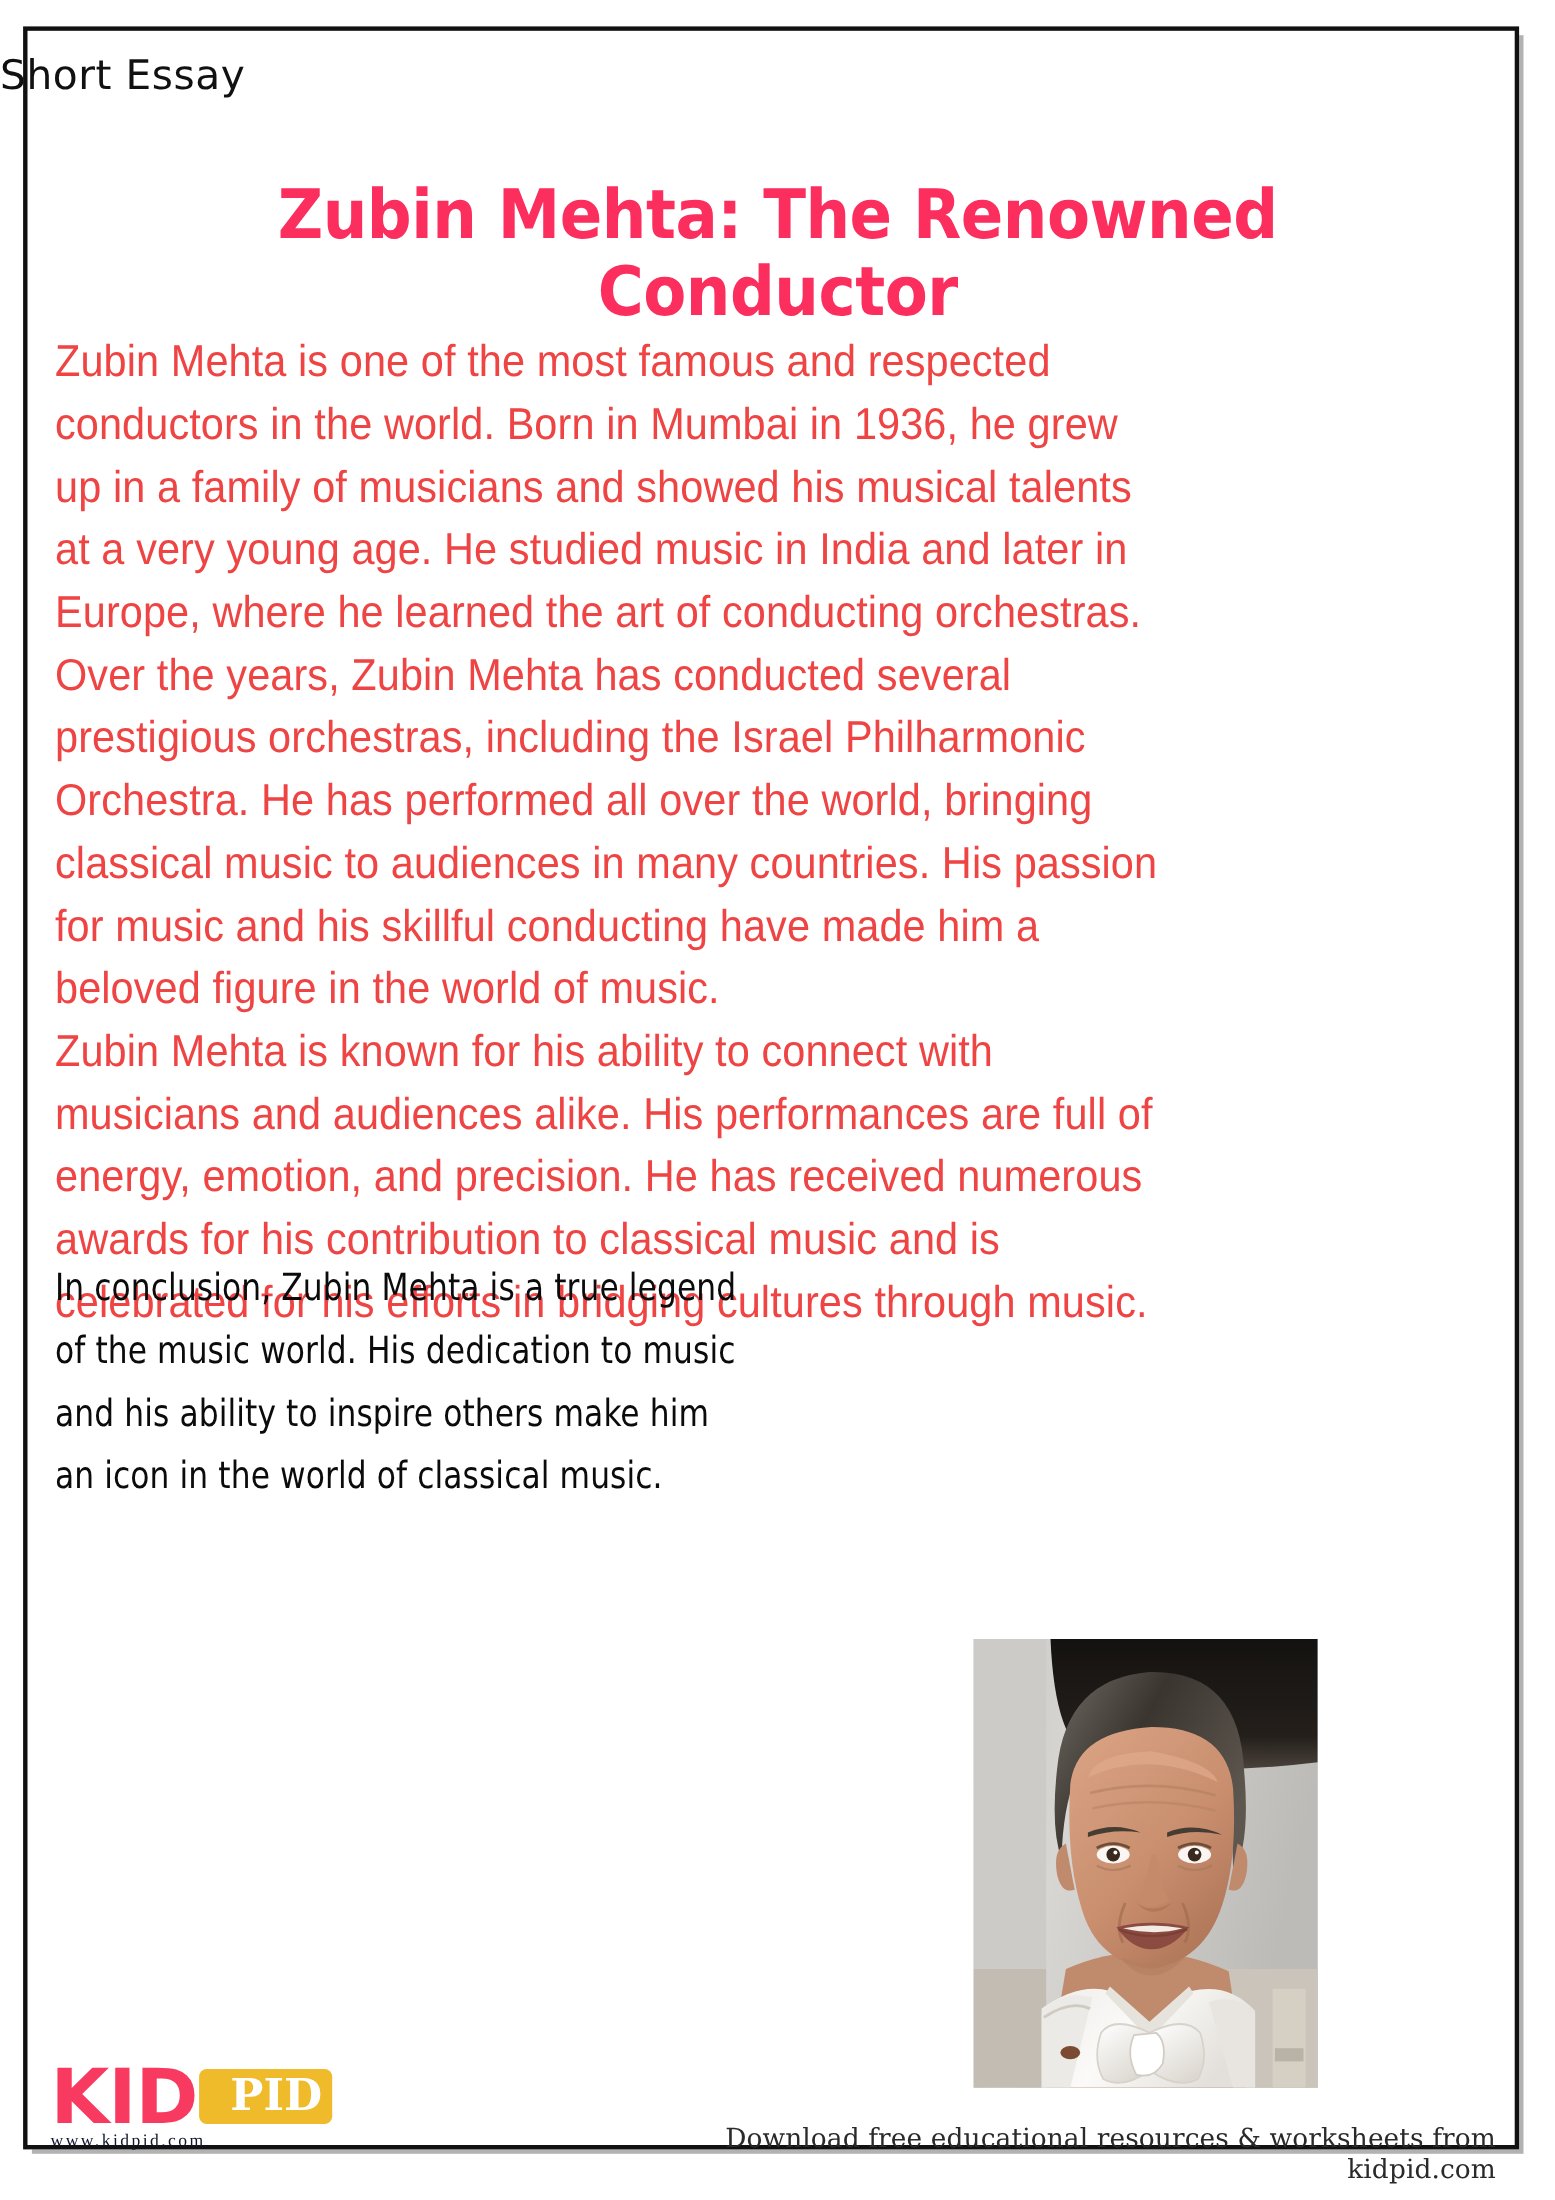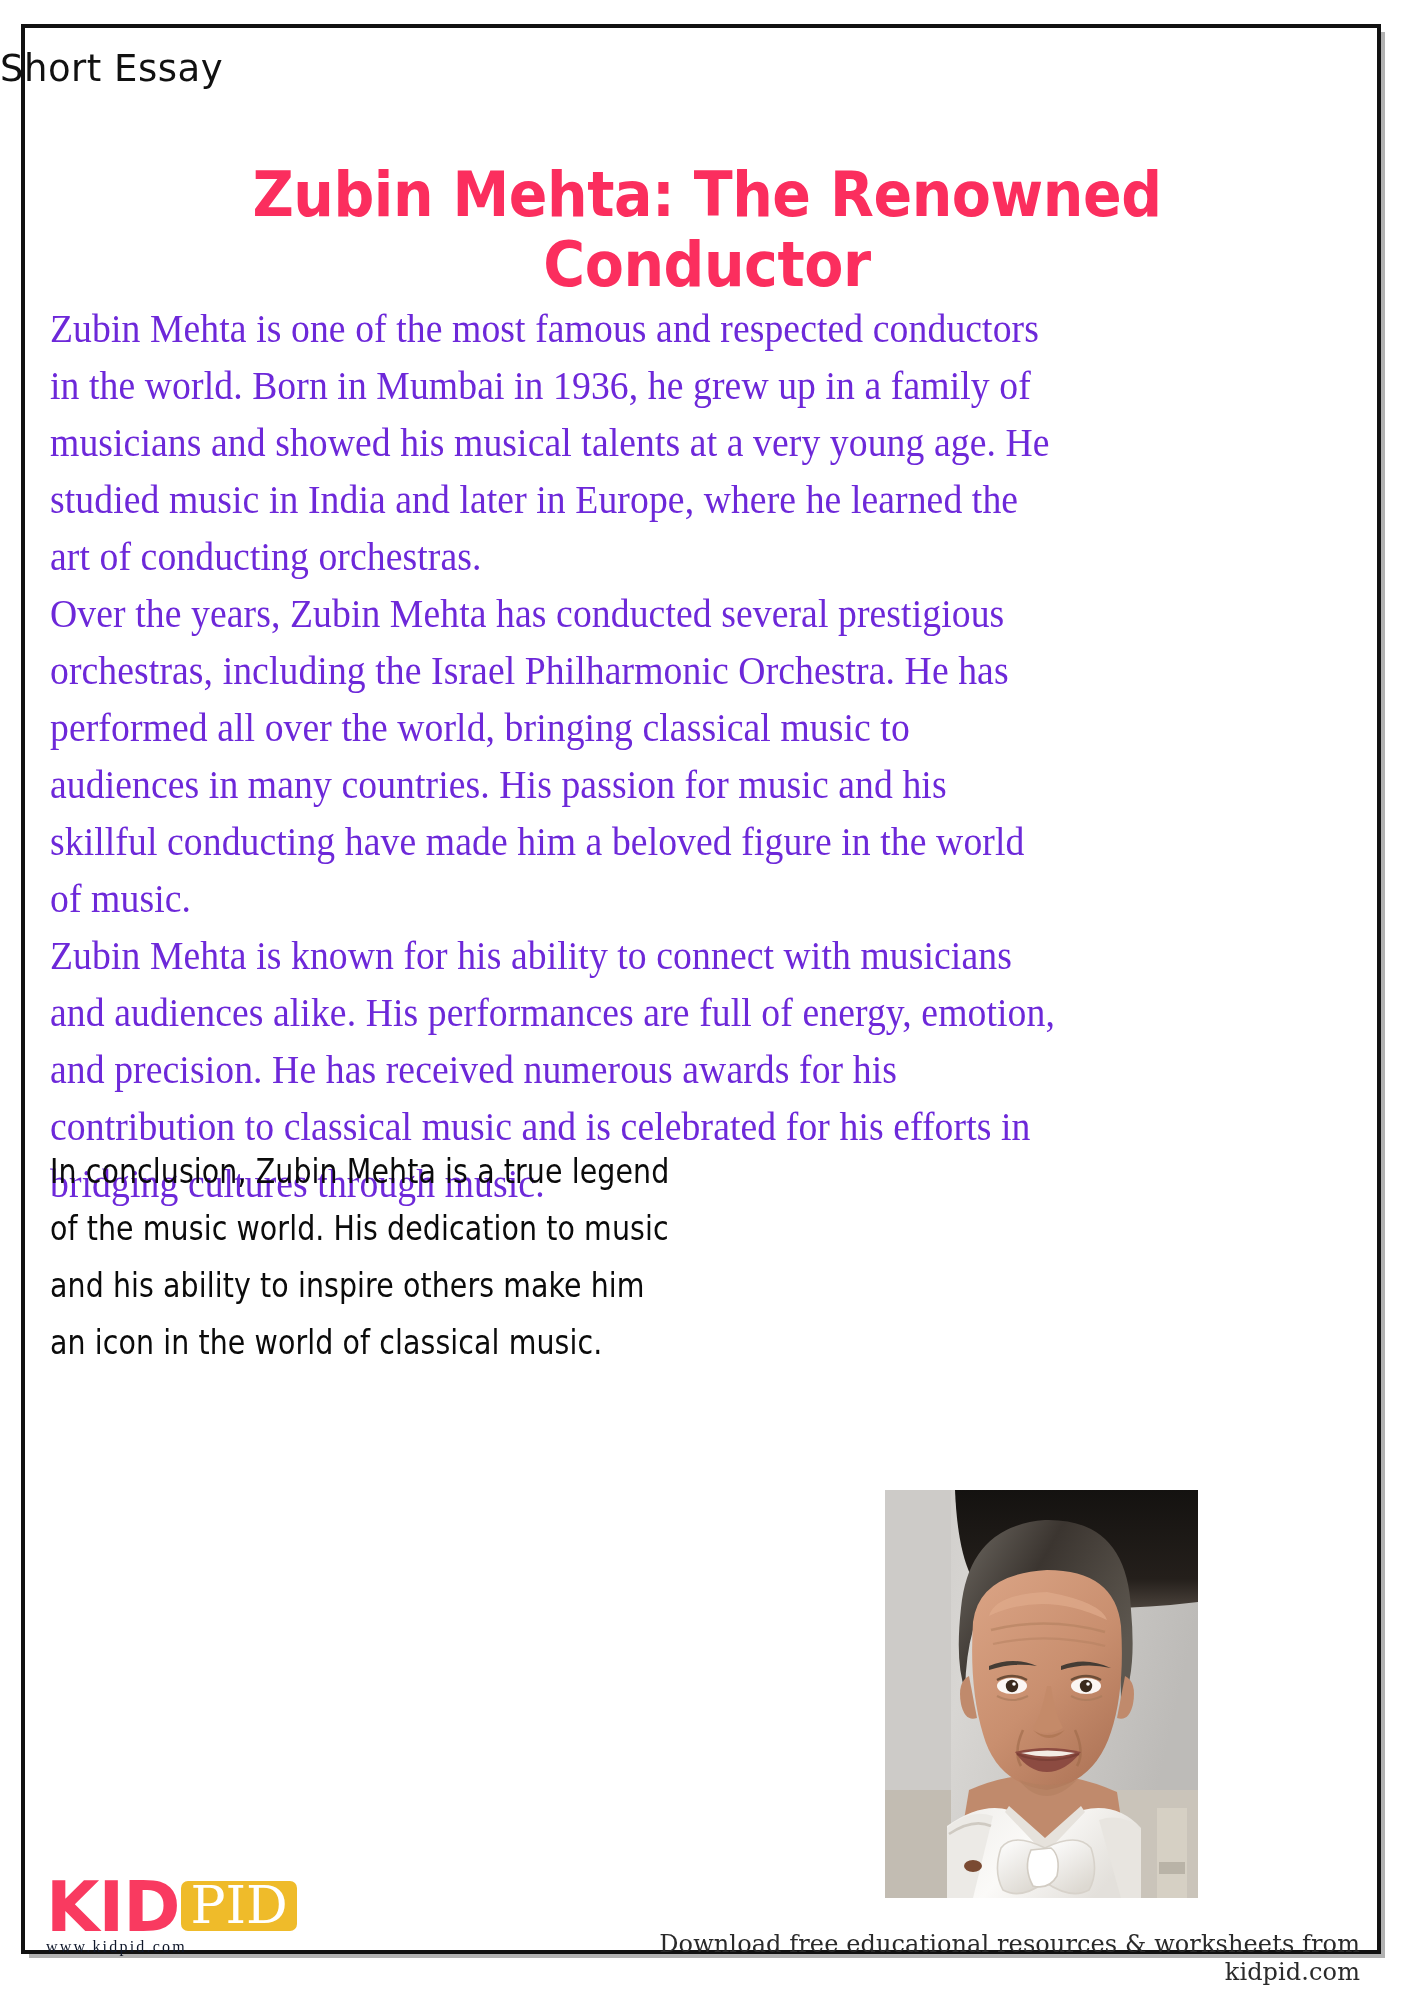--- a/index.html
+++ b/index.html
@@ -67,22 +67,22 @@
     transform: scaleX(0.92);
     transform-origin: 50% 0;
   }
 
   
   .body-copy {
     position: absolute;
     left: 50px;
     top: 300px;
     width: 1010px;
-    color: #6d28d9;
-    font-family: Liberation Serif, serif;
+    color: #ef4444;
+    font-family: Liberation Sans, sans-serif;
     font-size: 40.5px;
     line-height: 57px;
     font-weight: 400;
     letter-spacing: 0.1px;
   }
   .body-copy p {
     margin: 0 0 0 0;
     transform: scaleX(0.93);
     transform-origin: 0 0;
     width: 1086px;
@@ -141,25 +141,26 @@
   }
   .logo-pid-box {
     background: #EFBB2A;
     border-radius: 7px;
     padding: 2px 9px 4px 9px;
     margin-left: 2px;
     margin-bottom: 1px;
   }
   .logo-pid {
     font-family: "DejaVu Serif", serif;
-    font-weight: 400;
-    font-size: 52px;
+    font-weight: 700;
+    font-size: 40px;
     line-height: 44px;
     color: #ffffff;
     letter-spacing: 0px;
+    margin-left: 19px;
   }
   .logo-url {
     margin-top: 6px;
     font-family: Liberation Serif, serif;
     font-size: 16px;
     letter-spacing: 2.2px;
     color: #0f172a;
   }
 
   .footer-note {

